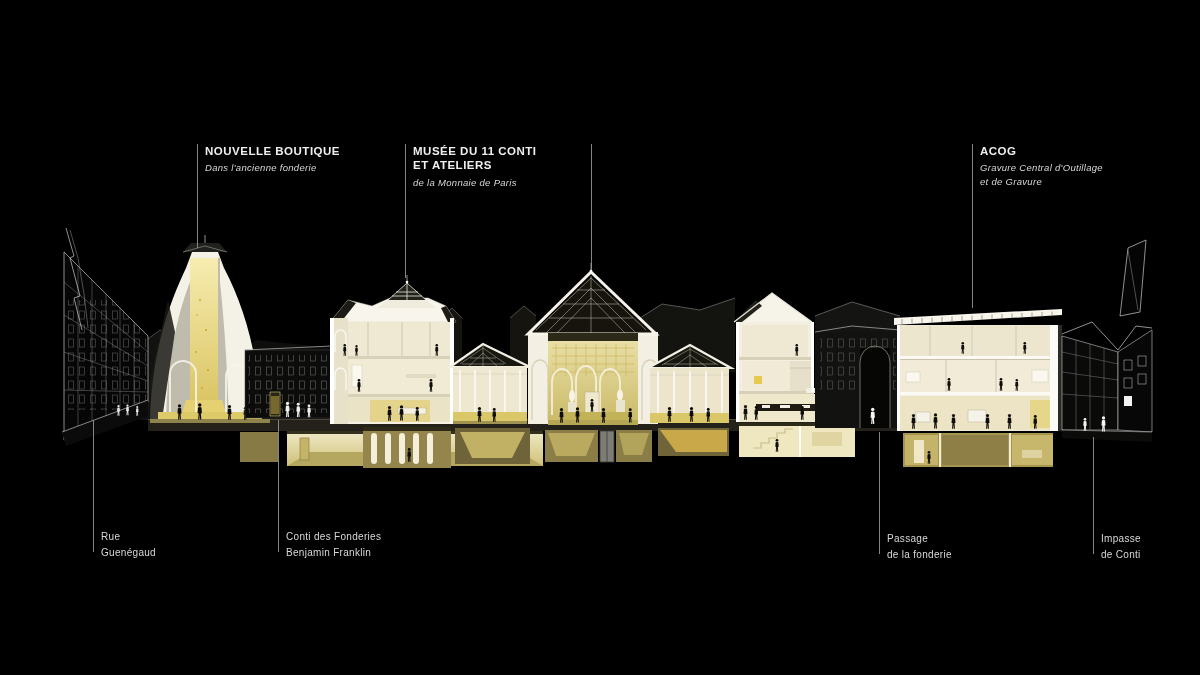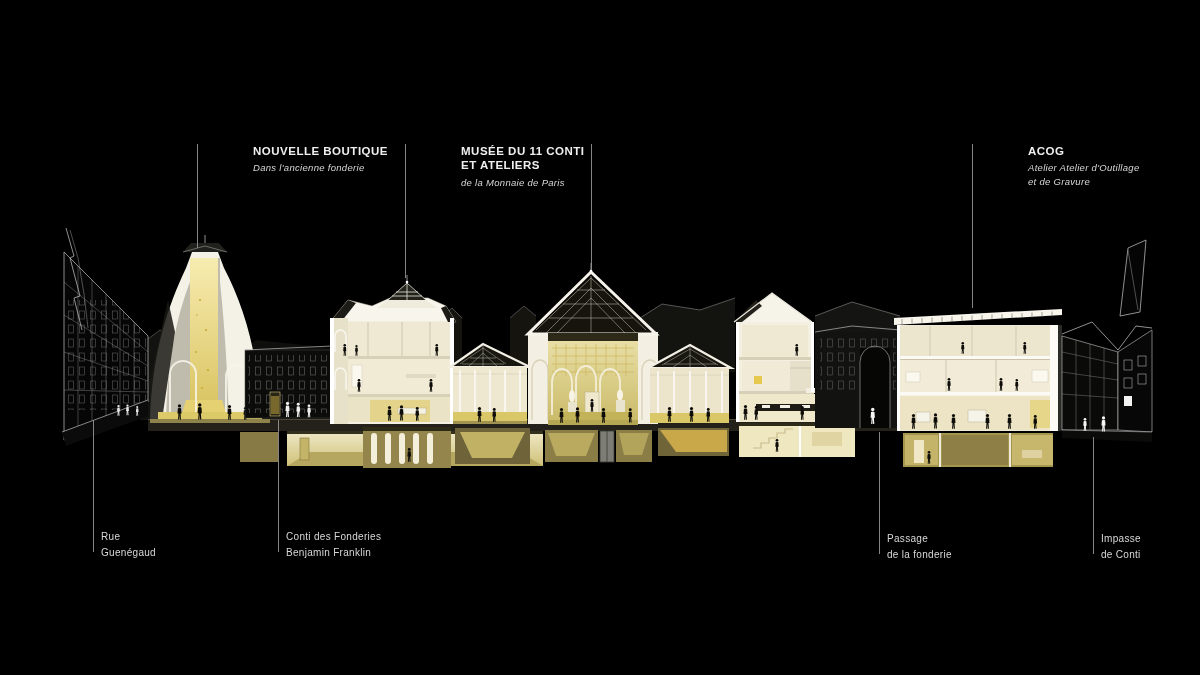--- a/index.html
+++ b/index.html
@@ -3,21 +3,21 @@
 <meta charset="utf-8">
 <style>
   html,body{margin:0;padding:0;background:#000;}
   .stage{
     position:relative;width:1200px;height:675px;overflow:hidden;
     background:var(--c-background,#000000);
     font-family:"Liberation Sans",sans-serif;
   }
   .illustration{position:absolute;left:0;top:0;}
   .leader{position:absolute;width:1px;background:var(--c-leader_line,#9b9b9b);opacity:.85;}
-  .callout{position:absolute;color:var(--c-label_text,#efefef);margin-left:48px;}
+  .callout{position:absolute;color:var(--c-label_text,#efefef);}
   .callout .t{font-size:11.5px;font-weight:700;letter-spacing:.5px;line-height:1.25;white-space:nowrap;}
   .callout .s{font-size:9.5px;font-weight:400;color:var(--c-label_subtext,#d8d8d8);letter-spacing:.3px;line-height:1.45;white-space:nowrap;font-style:italic;}
   .callout .t + .s{margin-top:3px;}
   .t:empty,.s:empty{display:none;}
   .street-label{position:absolute;font-size:10px;color:var(--c-label_subtext,#d8d8d8);letter-spacing:.3px;line-height:1.55;white-space:nowrap;}
 </style>
 </head>
 <body>
 
 <div class="stage" style="--c-background: #000000; --c-label_text: #efefef; --c-label_subtext: #d8d8d8; --c-leader_line: #9b9b9b; --c-building_white: #f5f2e7; --c-interior_cream: #ece5cc; --c-glow_gold: #d9c36a; --c-basement_olive: #8d7f48; --c-roof_dark: #16140e;">
@@ -483,21 +483,21 @@
   </div>
   <div class="callout" style="left:413px;top:144px">
     <div class="t">MUSÉE DU 11 CONTI</div>
     <div class="t">ET ATELIERS</div>
     <div class="s">de la Monnaie de Paris</div>
 
   </div>
   <div class="callout" style="left:980px;top:144px">
     <div class="t">ACOG</div>
 
-    <div class="s">Atelier Atelier d'Outillage</div>
+    <div class="s">Gravure Central d'Outillage</div>
     <div class="s">et de Gravure</div>
   </div>
 
   <div class="street-label" style="left:101px;top:529px">
     <div>Rue</div>
     <div>Guenégaud</div>
   </div>
   <div class="street-label" style="left:286px;top:529px">
     <div>Conti des Fonderies</div>
     <div>Benjamin Franklin</div>

